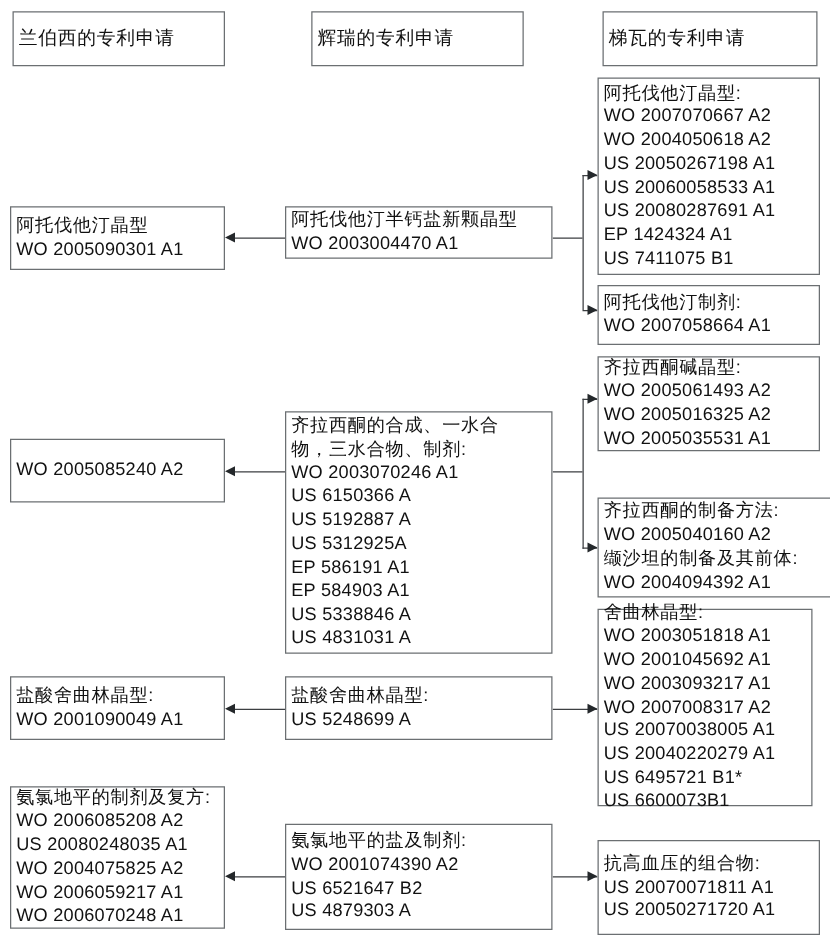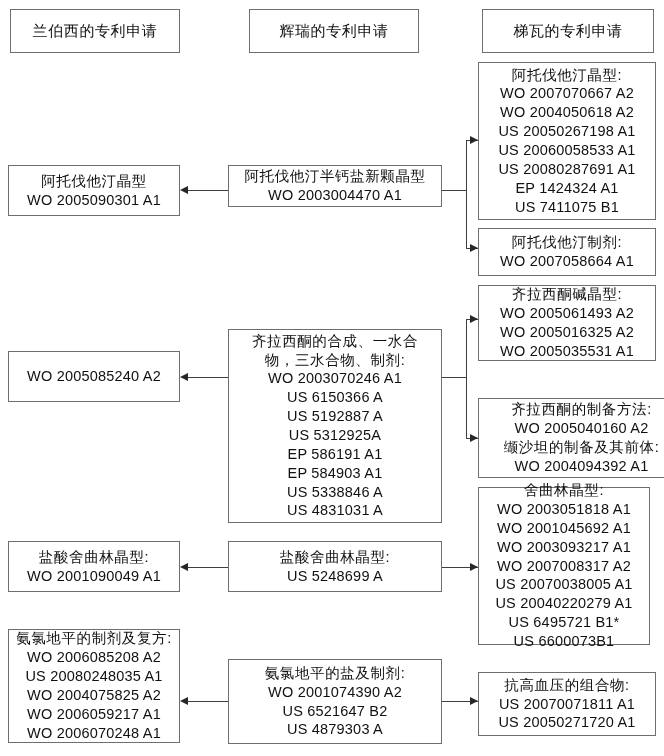--- a/index.html
+++ b/index.html
@@ -16,21 +16,21 @@
     background:#ffffff;
   }
   
   .box{
     position:absolute;
     box-sizing:border-box;
     border:1px solid #6b6f72;
     background:#ffffff;
     display:flex;
     flex-direction:column;
-    align-items:center;
+    align-items:flex-start;
     justify-content:center;
     text-align:center;
     line-height:1.30;
     padding:20px 4px;
     z-index:3;
   }
   .box .ln{ display:block; white-space:nowrap; }
   .cn{ font-size:14.5px; letter-spacing:0.6px; }
   .lat{ font-size:14.5px; letter-spacing:0.2px; }
   .hdr .cn{ font-size:15px; }
@@ -181,21 +181,21 @@
     <span class="ln lat">WO 2006070248 A1</span>
   </div>
 
   <div class="box" style="left:228px;top:659px;width:214px;height:85px;">
     <span class="ln cn">氨氯地平的盐及制剂:</span>
     <span class="ln lat">WO 2001074390 A2</span>
     <span class="ln lat">US 6521647 B2</span>
     <span class="ln lat">US 4879303 A</span>
   </div>
 
-  <div class="box" style="left:478px;top:672px;width:178px;height:64px;">
+  <div class="box" style="left:478px;top:672px;width:178px;height:76px;">
     <span class="ln cn">抗高血压的组合物:</span>
     <span class="ln lat">US 20070071811 A1</span>
     <span class="ln lat">US 20050271720 A1</span>
   </div>
 
   <div class="conn h" style="left:188px;top:701px;width:40px;"></div>
   <div class="arrow left" style="left:180px;top:697px;"></div>
 
   <div class="conn h" style="left:442px;top:701px;width:36px;"></div>
   <div class="arrow right" style="left:470px;top:697px;"></div>

